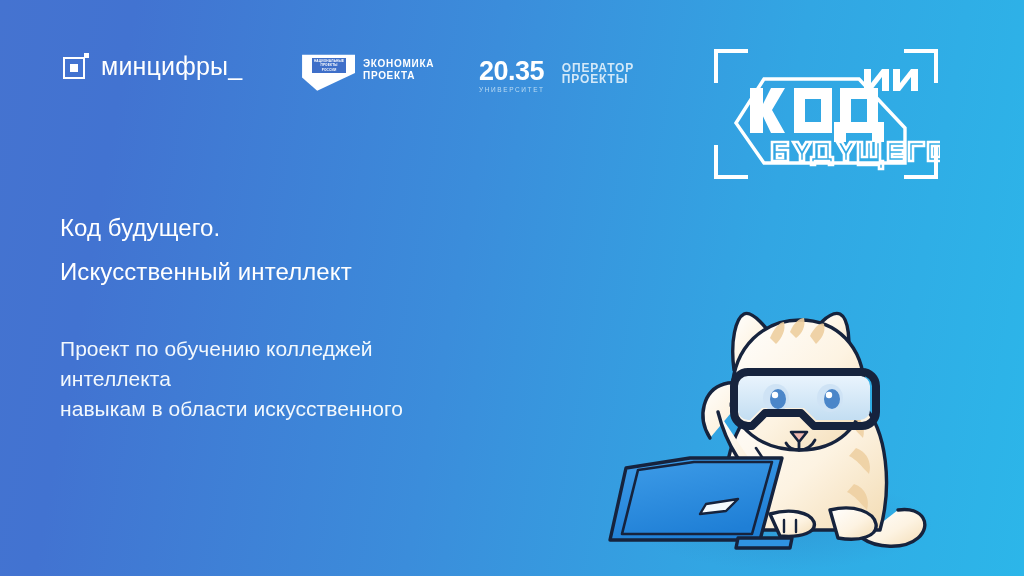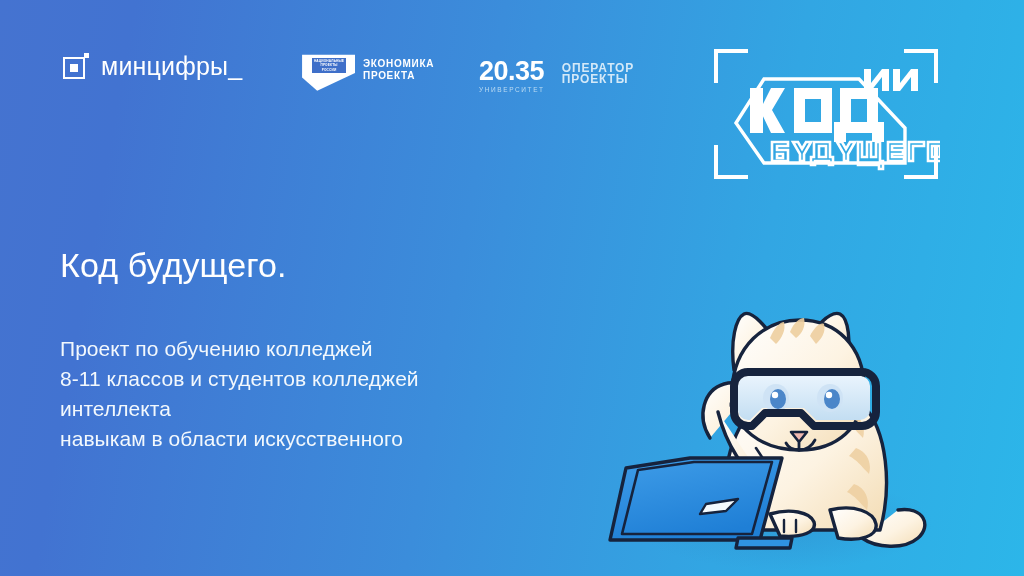--- a/index.html
+++ b/index.html
@@ -170,23 +170,23 @@
     top: 47px;
     width: 228px;
     height: 134px;
   }
   .kod-logo svg { display: block; width: 100%; height: 100%; }
 
   
   .headline {
     position: absolute;
     left: 60px;
-    top: 220px;
+    top: 190px;
     width: 530px;
-    font-size: 34px;
+    font-size: 24px;
     font-weight: 400;
     line-height: 44px;
     letter-spacing: 0.1px;
     color: #ffffff;
   }
   .headline .hl-line { display: block; white-space: nowrap; }
 
   .subcopy {
     position: absolute;
     left: 60px;
@@ -294,25 +294,25 @@
           <path d="M176 95 h16 v4 h-12 v4 h11 v4 h-11 v3 h12 v4 h-16 z"></path>
           <path d="M197 95 h15 v4 h-11 v15 h-4 z"></path>
           <path d="M216 95 h16 v19 h-16 z M220 99 v11 h8 v-11 z"></path>
         </g>
       </svg>
     </div>
   </div>
 
   <h1 class="headline">
     <span class="hl-line">Код будущего.</span>
+    <span class="hl-line">Искусственный интеллект</span>
   </h1>
 
   <p class="subcopy">
     <span class="sc-line">Проект по обучению колледжей</span>
-    <span class="sc-line">8-11 классов и студентов колледжей</span>
     <span class="sc-line">интеллекта</span>
     <span class="sc-line">навыкам в области искусственного</span>
   </p>
 
   <div class="cat-art">
     <svg viewBox="0 0 360 324" xmlns="http://www.w3.org/2000/svg">
       <defs>
         <linearGradient id="furG" x1="0" y1="0" x2="1" y2="1">
           <stop offset="0%" stop-color="#ffffff"></stop>
           <stop offset="55%" stop-color="#fdf3e2"></stop>

